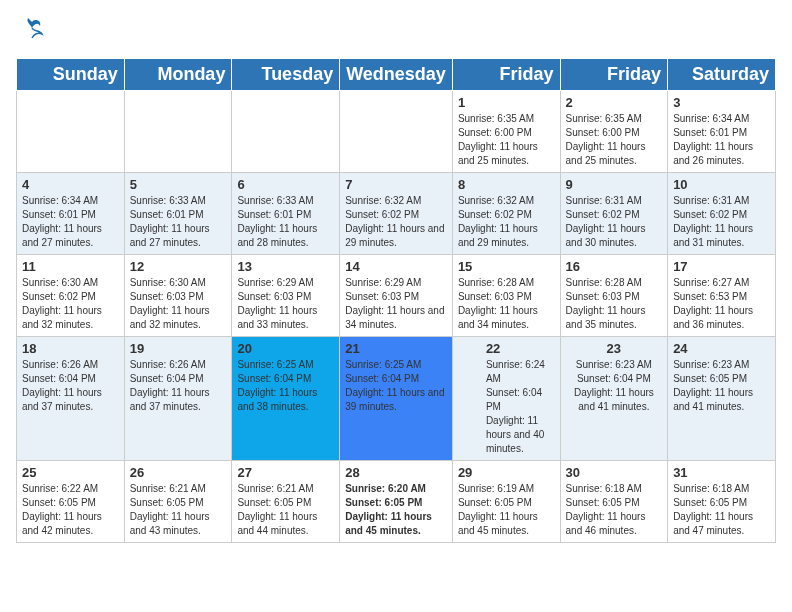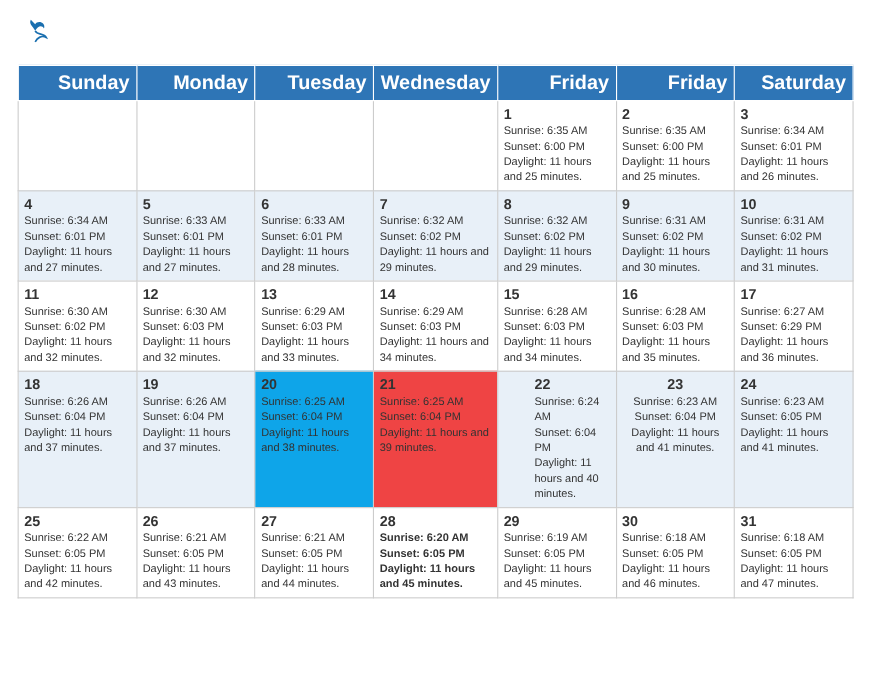--- a/index.html
+++ b/index.html
@@ -216,21 +216,21 @@
         </td>
         <td>
           <span class="day-num">16</span>
           <div class="day-info" style="white-space: pre-line;">Sunrise: 6:28 AM
 Sunset: 6:03 PM
 Daylight: 11 hours and 35 minutes.</div>
         </td>
         <td>
           <span class="day-num">17</span>
           <div class="day-info" style="white-space: pre-line;">Sunrise: 6:27 AM
-Sunset: 6:29 PM
+Sunset: 6:53 PM
 Daylight: 11 hours and 36 minutes.</div>
         </td>
       </tr>
       <tr>
         <td style="background: rgb(232, 240, 248);">
           <span class="day-num">18</span>
           <div class="day-info" style="white-space: pre-line;">Sunrise: 6:26 AM
 Sunset: 6:04 PM
 Daylight: 11 hours and 37 minutes.</div>
         </td>
@@ -239,21 +239,21 @@
           <div class="day-info" style="white-space: pre-line;">Sunrise: 6:26 AM
 Sunset: 6:04 PM
 Daylight: 11 hours and 37 minutes.</div>
         </td>
         <td style="background: #0ea5e9;">
           <span class="day-num">20</span>
           <div class="day-info" style="white-space: pre-line;">Sunrise: 6:25 AM
 Sunset: 6:04 PM
 Daylight: 11 hours and 38 minutes.</div>
         </td>
-        <td style="background: #ef4444;">
+        <td style="background: #3b82f6;">
           <span class="day-num">21</span>
           <div class="day-info" style="white-space: pre-line;">Sunrise: 6:25 AM
 Sunset: 6:04 PM
 Daylight: 11 hours and 39 minutes.</div>
         </td>
         <td style="background: rgb(232, 240, 248); padding-left: 33px;">
           <span class="day-num">22</span>
           <div class="day-info" style="white-space: pre-line;">Sunrise: 6:24 AM
 Sunset: 6:04 PM
 Daylight: 11 hours and 40 minutes.</div>

